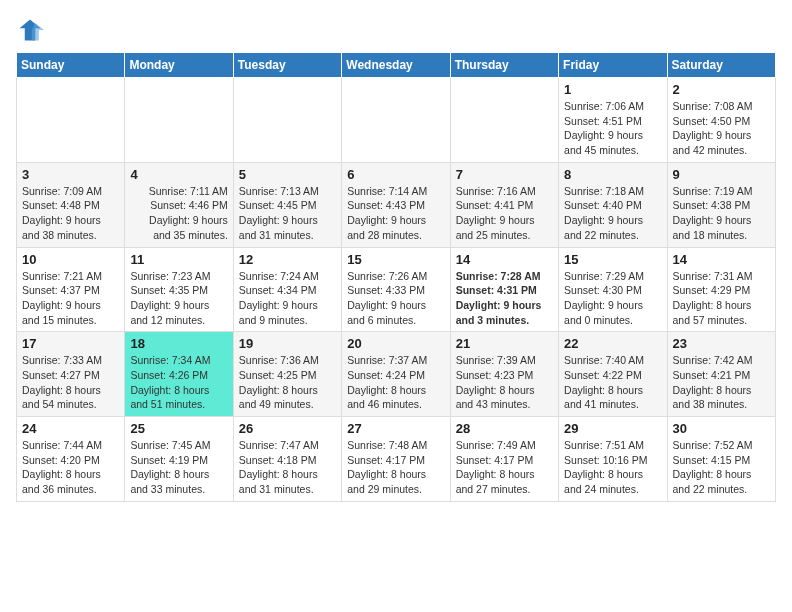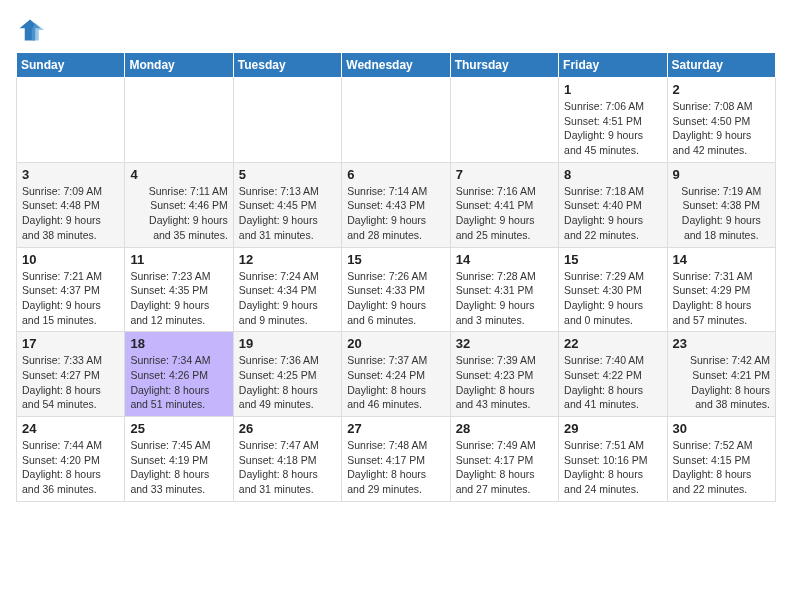--- a/index.html
+++ b/index.html
@@ -188,21 +188,21 @@
         </td>
         <td style="background: rgb(245, 245, 245);">
           <span class="day-number">8</span>
           <div class="day-info" style="white-space: pre-line;">Sunrise: 7:18 AM
 Sunset: 4:40 PM
 Daylight: 9 hours
 and 22 minutes.</div>
         </td>
         <td style="background: rgb(245, 245, 245);">
           <span class="day-number">9</span>
-          <div class="day-info" style="white-space: pre-line; text-align: center;">Sunrise: 7:19 AM
+          <div class="day-info" style="white-space: pre-line;">Sunrise: 7:19 AM
 Sunset: 4:38 PM
 Daylight: 9 hours
 and 18 minutes.</div>
         </td>
       </tr>
       <tr>
         <td style="background: rgb(255, 255, 255); border-radius: 6px;">
           <span class="day-number">10</span>
           <div class="day-info" style="white-space: pre-line;">Sunrise: 7:21 AM
 Sunset: 4:37 PM
@@ -225,21 +225,21 @@
         </td>
         <td style="background: rgb(255, 255, 255);">
           <span class="day-number">15</span>
           <div class="day-info" style="white-space: pre-line;">Sunrise: 7:26 AM
 Sunset: 4:33 PM
 Daylight: 9 hours
 and 6 minutes.</div>
         </td>
         <td style="background: rgb(255, 255, 255); margin-left: 14px;">
           <span class="day-number">14</span>
-          <div class="day-info" style="white-space: pre-line;">Sunrise: 7:28 AM
+          <div class="day-info" style="white-space: pre-line; font-weight: bold;">Sunrise: 7:28 AM
 Sunset: 4:31 PM
 Daylight: 9 hours
 and 3 minutes.</div>
         </td>
         <td style="background: rgb(255, 255, 255);">
           <span class="day-number">15</span>
           <div class="day-info" style="white-space: pre-line;">Sunrise: 7:29 AM
 Sunset: 4:30 PM
 Daylight: 9 hours
 and 0 minutes.</div>
@@ -253,21 +253,21 @@
         </td>
       </tr>
       <tr>
         <td style="background: rgb(245, 245, 245);">
           <span class="day-number">17</span>
           <div class="day-info" style="white-space: pre-line;">Sunrise: 7:33 AM
 Sunset: 4:27 PM
 Daylight: 8 hours
 and 54 minutes.</div>
         </td>
-        <td style="background: #c4b5fd;">
+        <td style="background: #5eead4;">
           <span class="day-number">18</span>
           <div class="day-info" style="white-space: pre-line;">Sunrise: 7:34 AM
 Sunset: 4:26 PM
 Daylight: 8 hours
 and 51 minutes.</div>
         </td>
         <td style="background: rgb(245, 245, 245); margin-top: 25px;">
           <span class="day-number">19</span>
           <div class="day-info" style="white-space: pre-line;">Sunrise: 7:36 AM
 Sunset: 4:25 PM
@@ -275,36 +275,36 @@
 and 49 minutes.</div>
         </td>
         <td style="background: rgb(245, 245, 245);">
           <span class="day-number">20</span>
           <div class="day-info" style="white-space: pre-line;">Sunrise: 7:37 AM
 Sunset: 4:24 PM
 Daylight: 8 hours
 and 46 minutes.</div>
         </td>
         <td style="background: rgb(245, 245, 245);">
-          <span class="day-number">32</span>
+          <span class="day-number">21</span>
           <div class="day-info" style="white-space: pre-line;">Sunrise: 7:39 AM
 Sunset: 4:23 PM
 Daylight: 8 hours
 and 43 minutes.</div>
         </td>
         <td style="background: rgb(245, 245, 245);">
           <span class="day-number">22</span>
           <div class="day-info" style="white-space: pre-line;">Sunrise: 7:40 AM
 Sunset: 4:22 PM
 Daylight: 8 hours
 and 41 minutes.</div>
         </td>
         <td style="background: rgb(245, 245, 245);">
           <span class="day-number">23</span>
-          <div class="day-info" style="white-space: pre-line; text-align: right;">Sunrise: 7:42 AM
+          <div class="day-info" style="white-space: pre-line;">Sunrise: 7:42 AM
 Sunset: 4:21 PM
 Daylight: 8 hours
 and 38 minutes.</div>
         </td>
       </tr>
       <tr>
         <td style="background: rgb(255, 255, 255);">
           <span class="day-number">24</span>
           <div class="day-info" style="white-space: pre-line;">Sunrise: 7:44 AM
 Sunset: 4:20 PM

